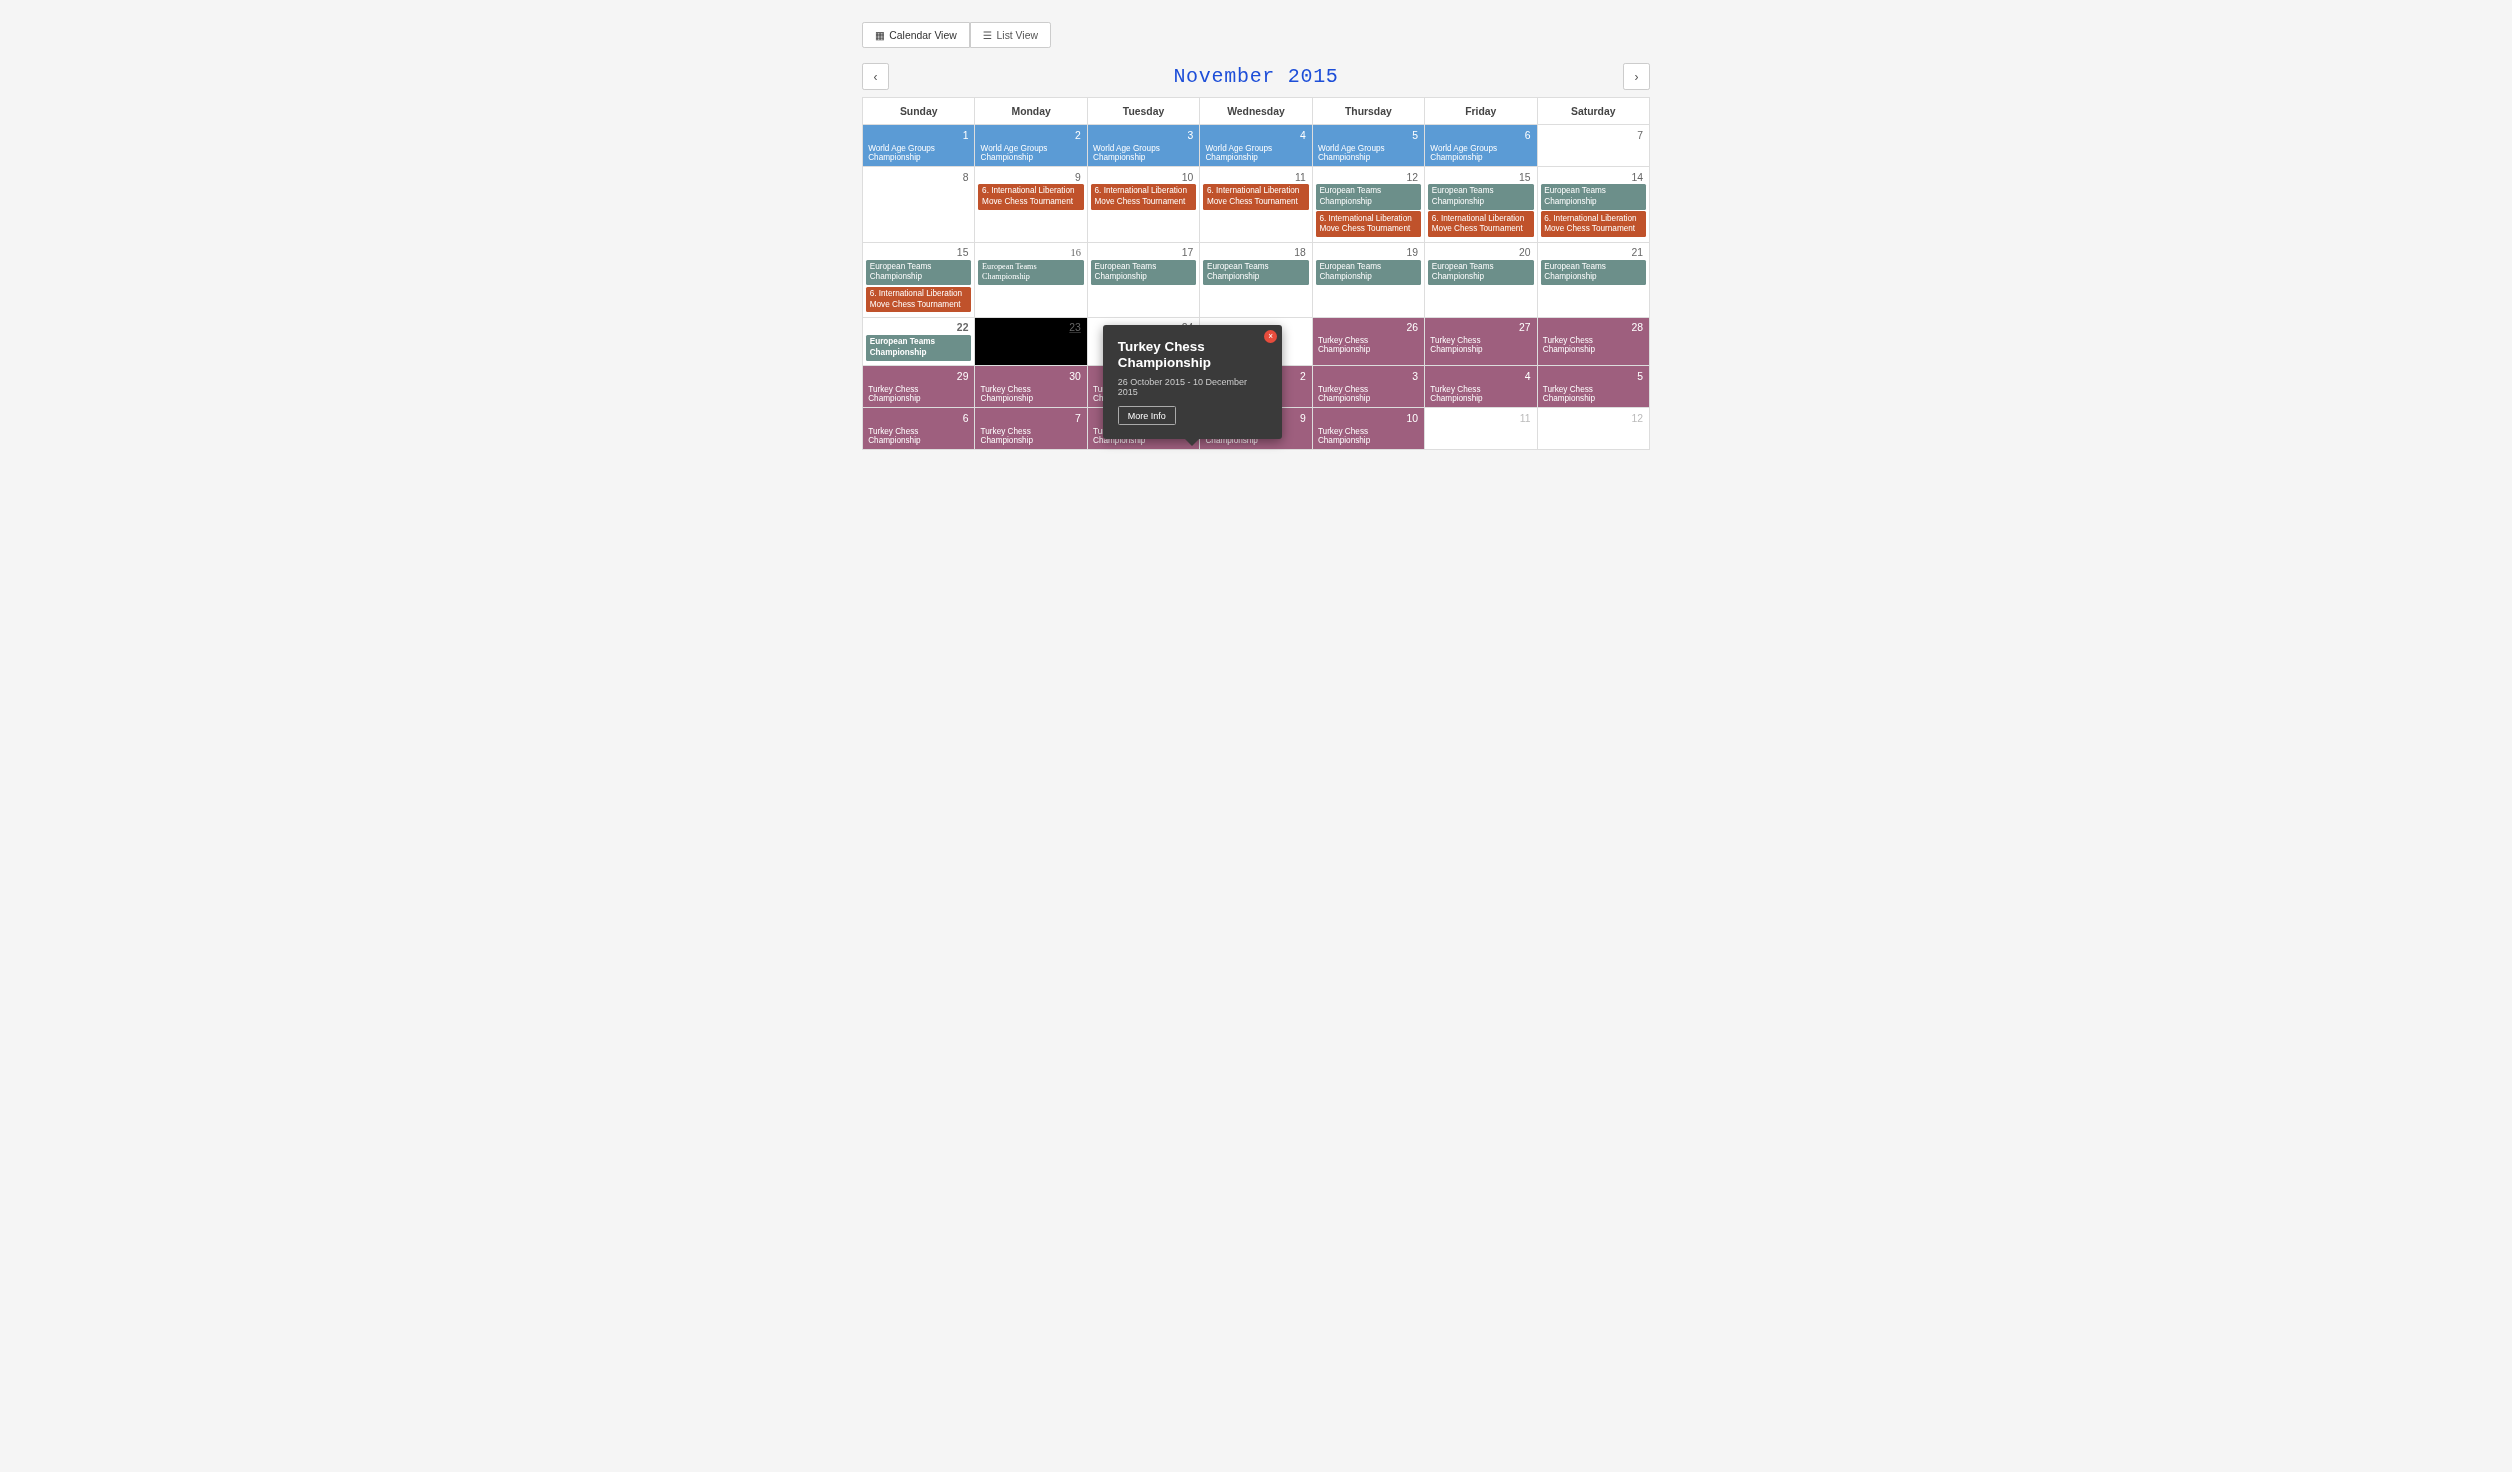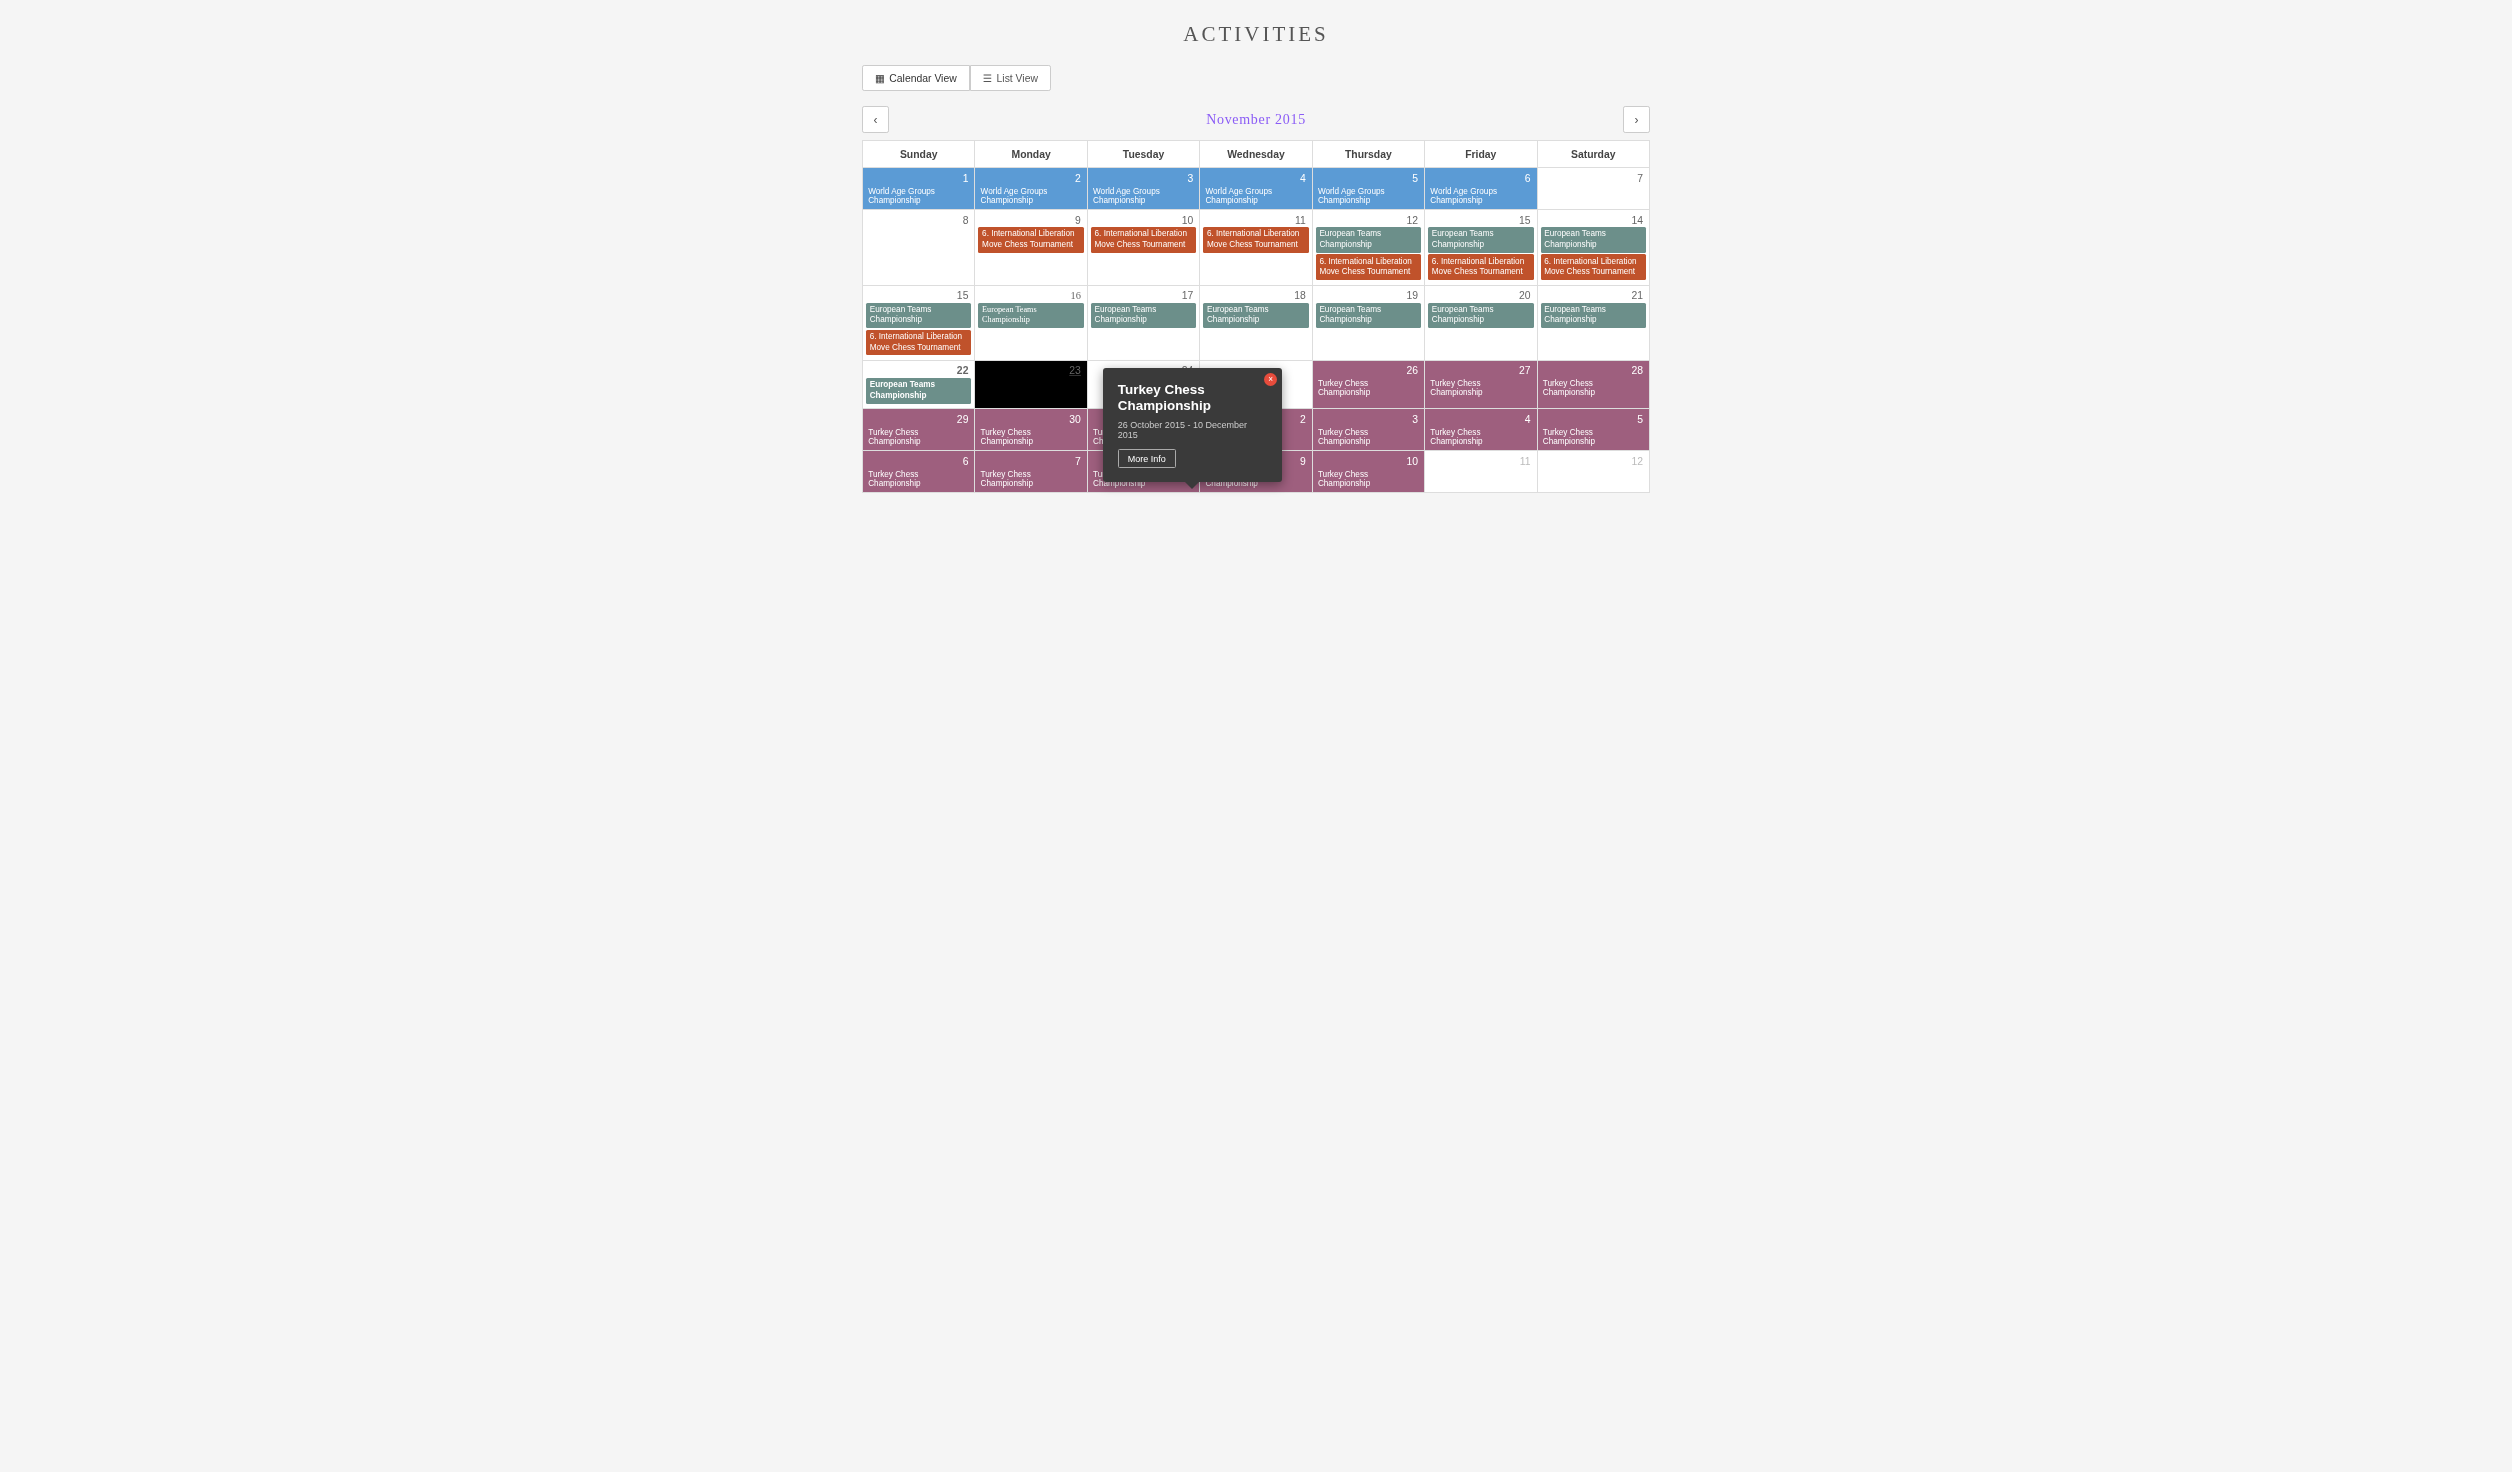--- a/index.html
+++ b/index.html
@@ -6,21 +6,21 @@
     body { font-family: Arial, sans-serif; background: #f5f5f5; color: #333; }
     .page-wrapper { max-width: 818px; margin: 0 auto; padding: 22px 15px; }
     .page-title { text-align: center; font-size: 21px; letter-spacing: 3px; font-weight: 400; color: #555; margin-bottom: 18px; font-family: Georgia, serif; text-transform: uppercase; }
     .view-tabs { display: flex; gap: 0; margin-bottom: 15px; }
     .view-tab { padding: 6px 12px; font-size: 10.4px; border: 0.7px solid #ccc; cursor: pointer; background: #fff; color: #555; display: flex; align-items: center; gap: 4.5px; }
     .view-tab.active { background: #fff; border-color: #ccc; color: #333; }
     .view-tab:first-child { border-radius: 2.2px 0 0 2.2px; }
     .view-tab:last-child { border-radius: 0 2.2px 2.2px 0; }
     .calendar-nav { display: flex; align-items: center; justify-content: space-between; margin-bottom: 7.4px; }
     .nav-btn { width: 27px; height: 27px; border: 0.7px solid #ccc; background: #fff; cursor: pointer; font-size: 12px; display: flex; align-items: center; justify-content: center; border-radius: 2.2px; color: #555; }
-    .month-title { font-size: 14px; font-family: Liberation Serif, serif; color: #8b5cf6; letter-spacing: 0.7px; }
+    .month-title { font-size: 20px; font-family: Liberation Mono, monospace; color: #1d4ed8; letter-spacing: 0.7px; }
     .calendar { width: 100%; border-collapse: collapse; background: #fff; }
     .calendar th { border: 0.7px solid #ddd; padding: 7.4px; font-weight: 600; font-size: 10.4px; color: #444; text-align: center; background: #fff; }
     .calendar td { border: 0.7px solid #ddd; vertical-align: top; padding: 3px; min-height: 67px; width: 14.28%; position: relative; }
     .day-number { text-align: right; font-size: 10.4px; color: #666; padding: 1.5px 3px; }
     .event { padding: 2.2px 3.7px; margin-bottom: 1.5px; font-size: 8.2px; border-radius: 1.5px; color: #fff; line-height: 1.3; cursor: pointer; }
     .event-orange { background: #c0522b; }
     .event-teal { background: #6c8f8a; }
     td.blue-bg { background: #5b9bd5; }
     td.blue-bg .day-number { color: #fff; }
     .popup { position: absolute; background: #3a3a3a; color: #fff; padding: 13.4px 15px; border-radius: 3px; width: 179px; z-index: 100; box-shadow: 0 3px 11px rgba(0,0,0,0.4); }
@@ -29,21 +29,20 @@
     .popup-title { font-size: 13.4px; font-weight: bold; margin-bottom: 6px; line-height: 1.2; }
     .popup-date { font-size: 9px; color: #ccc; margin-bottom: 9px; }
     .popup-btn { display: inline-block; padding: 3.7px 9px; border: 0.7px solid #aaa; color: #fff; font-size: 9px; border-radius: 1.5px; cursor: pointer; background: transparent; }
     .calendar-container { position: relative; }
     .blue-event-text { font-size: 8.2px; color: #fff; }
   </style>
 </head>
 <body>
 
 <div class="page-wrapper">
-  <h1 class="page-title">ACTIVITIES</h1>
 
   <div class="view-tabs">
     <button class="view-tab active">
       <span>▦</span>
       <span>Calendar View</span>
     </button>
     <button class="view-tab">
       <span>☰</span>
       <span>List View</span>
     </button>

